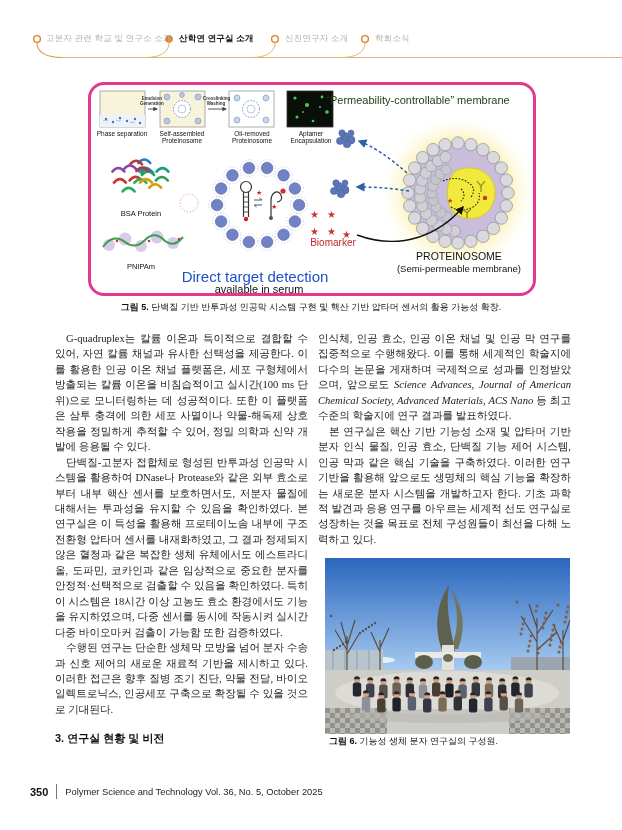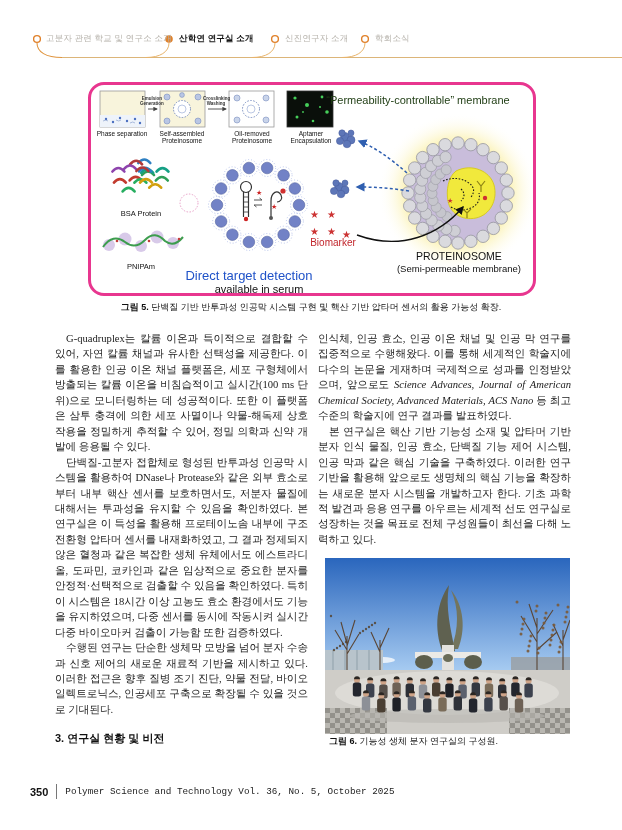--- a/index.html
+++ b/index.html
@@ -13,21 +13,21 @@
   .fig5{position:absolute;left:88px;top:82px;width:442px;height:208px;
         border:3px solid #e8368f;border-radius:16px;background:#fff;}
   .fig5 svg{position:absolute;left:0;top:0;}
   .figlabel{position:absolute;font-family:"Liberation Sans","DejaVu Sans",sans-serif;
             font-weight:normal;text-align:center;line-height:1.12;color:#111;}
   .steplabel{font-size:6.5px;width:62px;top:45px;}
   .arrowlabel{position:absolute;font-family:"Liberation Sans",sans-serif;font-size:4.5px;
               font-weight:bold;color:#333;width:26px;text-align:center;line-height:1.1;}
   .fig-title{font-size:11px;color:#1c3a10;width:222px;left:216px;top:9px;}
   .biolab{font-size:10px;color:#c2262c;}
-  .detect1{font-size:13px;color:#1f52c8;width:180px;left:68px;top:184px;}
+  .detect1{font-size:15px;color:#1f52c8;width:180px;left:74px;top:184px;}
   .detect2{font-size:11px;color:#111;width:180px;left:78px;top:198px;}
   .protlab{font-size:10.5px;width:170px;left:283px;top:166px;}
   .protsub{font-size:9.5px;width:170px;left:283px;top:179px;}
   .bsalab{font-size:7.5px;width:84px;left:8px;top:125px;}
   .pniplab{font-size:7.5px;width:84px;left:8px;top:178px;}
   
   .cap5{position:absolute;left:0;top:301px;width:622px;text-align:center;
         font-family:"Liberation Sans","DejaVu Sans",sans-serif;font-size:9px;color:#111;}
   .cap b{font-weight:bold;}
   
@@ -40,21 +40,21 @@
   .col .sechead{font-family:"Liberation Sans","DejaVu Sans",sans-serif;font-size:11px;
                 font-weight:bold;color:#111;margin:12px 0 6px;text-indent:0;line-height:14px;}
   .photo-wrap{margin:11px 0 0 7px;width:245px;height:176px;}
   .cap6{font-family:"Liberation Sans","DejaVu Sans",sans-serif;font-size:9px;color:#111;
         margin-top:11px;text-indent:0;text-align:left;}
   
   .footer{position:absolute;left:30px;top:784px;display:flex;align-items:center;
           font-family:"Liberation Sans","DejaVu Sans",sans-serif;}
   .footer .pg{font-size:11px;font-weight:bold;color:#111;}
   .footer .bar{width:1px;height:15px;background:#777;margin:0 8px;}
-  .footer .jrnl{font-size:9.3px;color:#222;font-family:Liberation Mono, monospace;}
+  .footer .jrnl{font-size:9.3px;color:#222;}
 </style>
 </head>
 <body>
 
 <div class="page">
 
   <svg width="622" height="42" style="position:absolute;left:0;top:20px">
     <path d="M37,23 C37,32 46,37.5 62,37.5" stroke="#e0953f" stroke-width="1.1" fill="none"></path>
     <line x1="62" y1="37.5" x2="622" y2="37.5" stroke="#dcb579" stroke-width="1"></line>
     <path d="M169,23 C169,32 160,37.5 146,37.5" stroke="#e8b36a" stroke-width="1" fill="none"></path>

